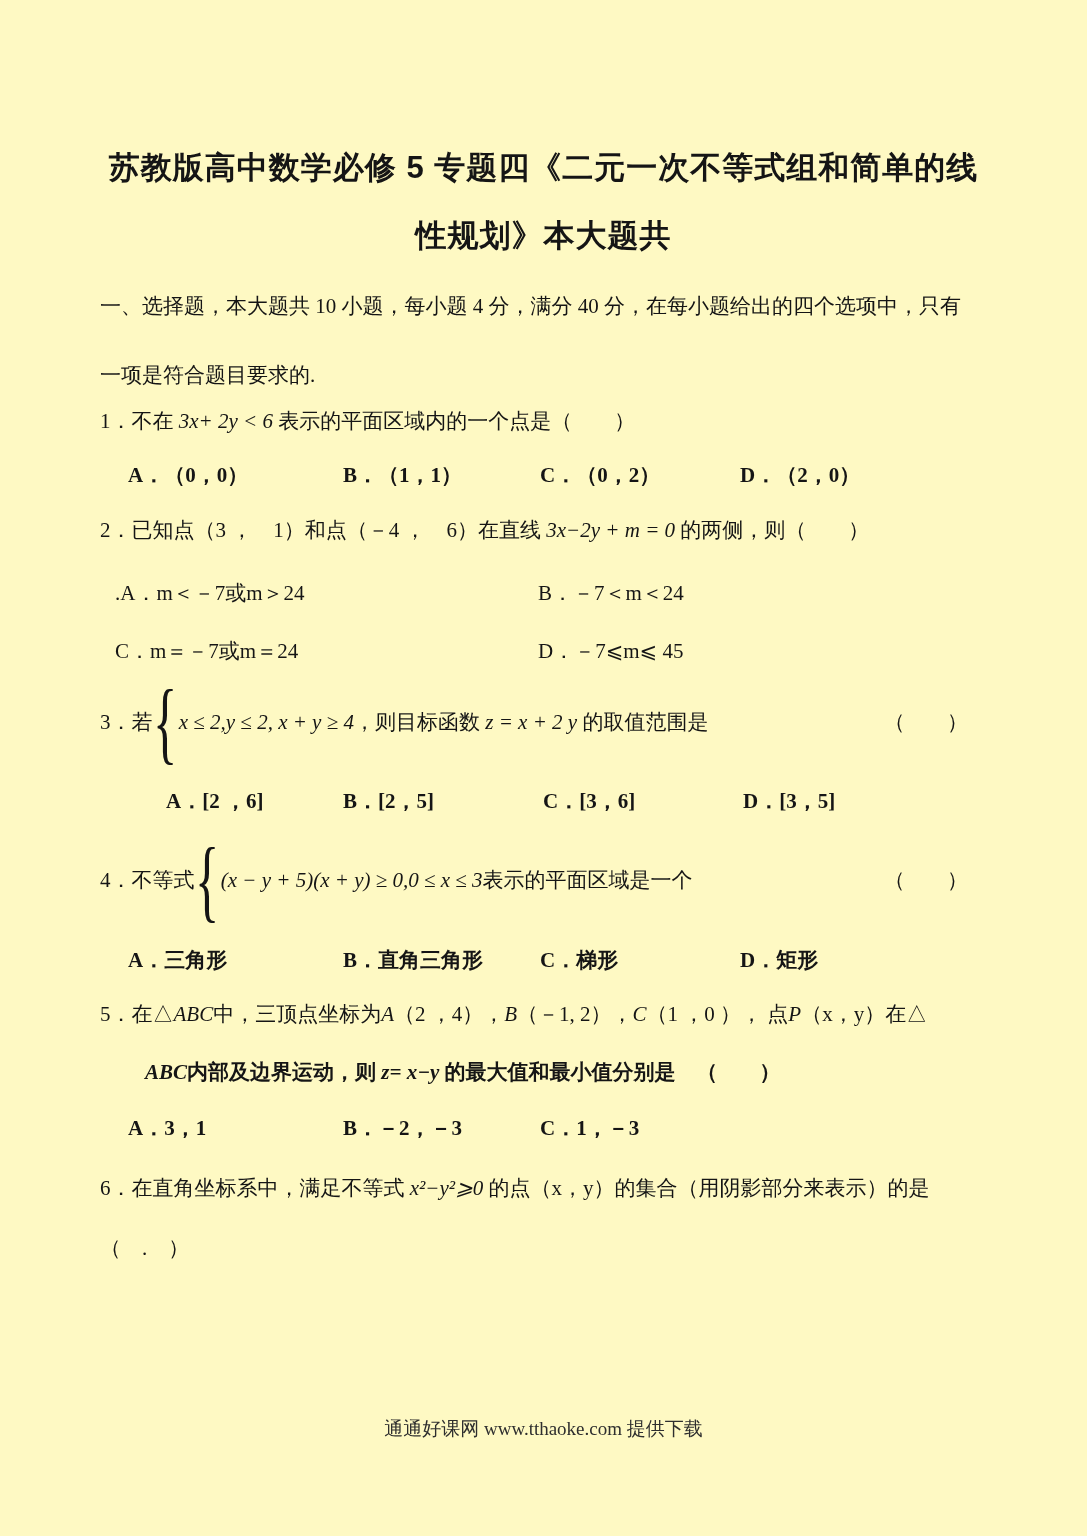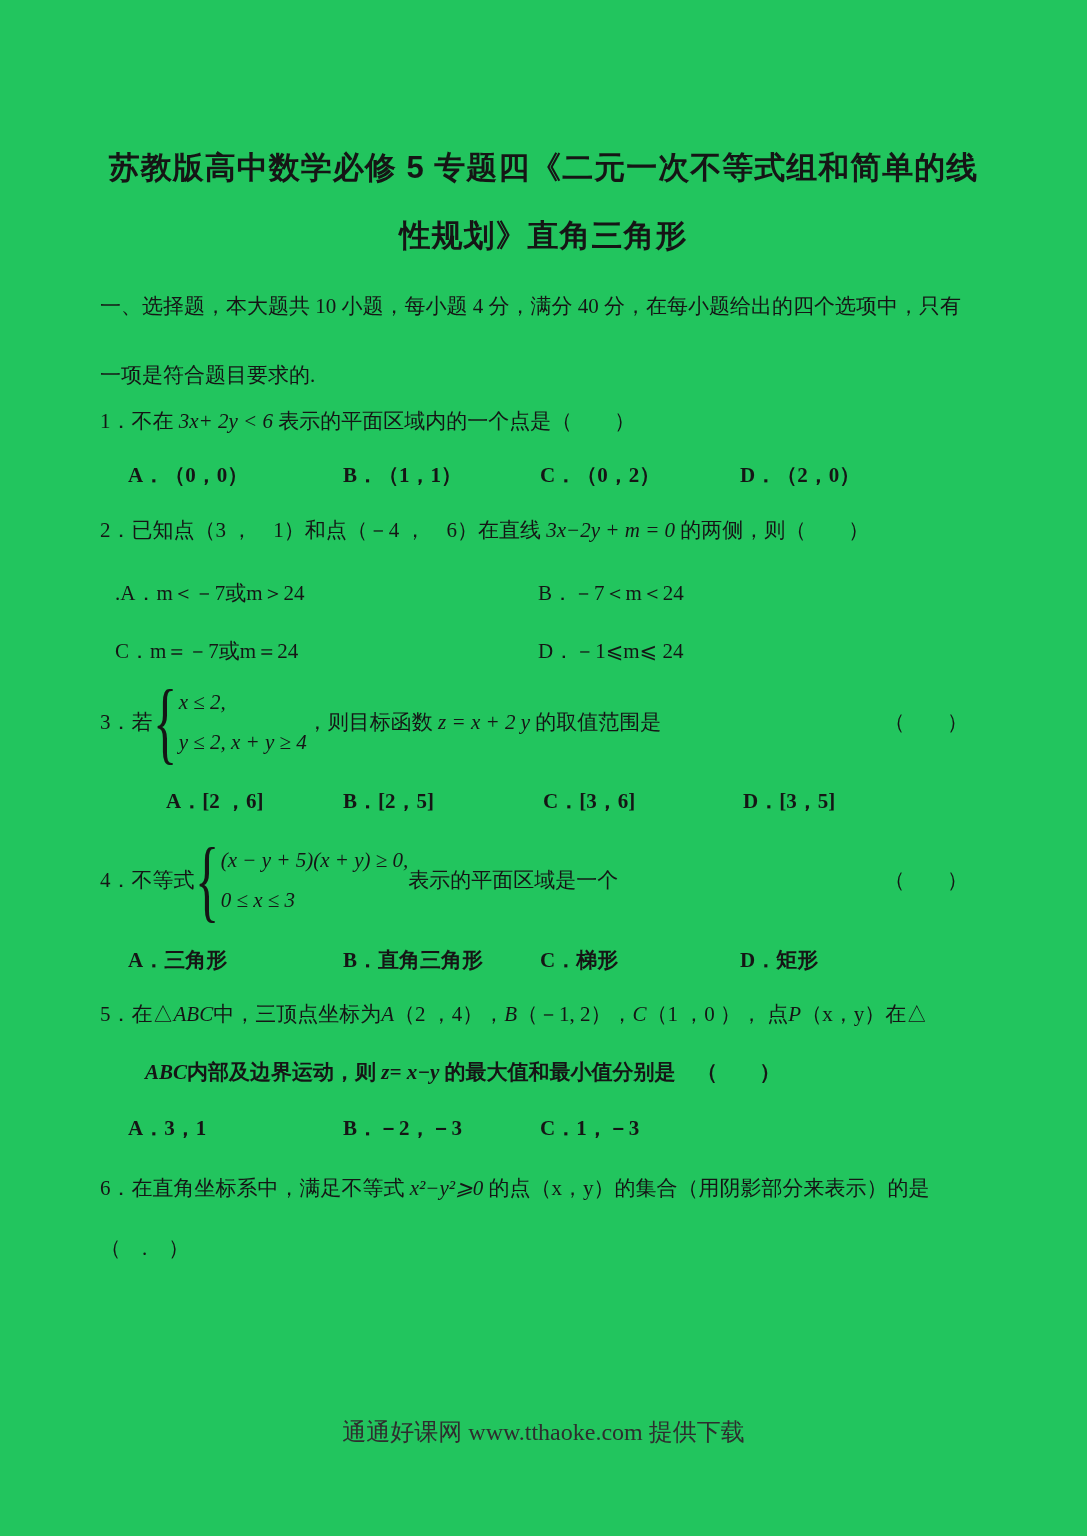--- a/index.html
+++ b/index.html
@@ -1,19 +1,19 @@
 <!DOCTYPE html>
 <html><head>
 <meta charset="utf-8">
 <style>
   html,body { margin:0; padding:0; background:#ffffff; }
   .page {
     position:relative;
     width:1087px; height:1536px;
-    background:#22c55e;
+    background:#fef9c3;
     font-family:"Liberation Serif", serif;
     font-size:21px;
     color:#151515;
     overflow:hidden;
   }
   .row {
     position:absolute;
     left:100px; width:890px;
     white-space:nowrap;
     line-height:30px;
@@ -55,43 +55,43 @@
   .sysleft { display:flex; align-items:center; }
   .brace {
     display:inline-block;
     font-size:92px;
     font-weight:400;
     line-height:84px;
     transform:scaleX(0.55);
     transform-origin:center;
     margin:0 -8px 0 -10px;
   }
-  .syslines { display:inline-flex; flex-direction:column; }
+  .syslines { display:inline-flex; flex-direction:row; }
   .sysline {
     height:40px; line-height:40px;
     font-style:italic;
     white-space:pre;
   }
   .math { font-style:italic; font-family:"Liberation Serif", serif; }
   .footer {
     position:absolute;
     top:1416px; left:0; width:100%;
     text-align:center;
-    font-size:24px;
+    font-size:19px;
     color:#2e2e2e;
     white-space:nowrap;
   }
 </style>
 </head>
 <body>
 
 <div class="page">
 
   <div class="title-line" style="top:148px">苏教版高中数学必修 5 专题四《二元一次不等式组和简单的线</div>
-  <div class="title-line" style="top:216px">性规划》直角三角形</div>
+  <div class="title-line" style="top:216px">性规划》本大题共</div>
 
   <div class="row" style="top:291px">一、选择题，本大题共 10 小题，每小题 4 分，满分 40 分，在每小题给出的四个选项中，只有</div>
   <div class="row" style="top:360px">一项是符合题目要求的.</div>
 
   <div class="row stem" style="top:406px">
     <span><span>1．不在 </span><span class="math">3x+ 2y &lt; 6</span><span> 表示的平面区域内的一个点是</span></span>
     <span class="paren">（　　）</span>
   </div>
   <div class="row opts4" style="top:460px">
     <span>A．（0，0）</span>
@@ -103,21 +103,21 @@
   <div class="row stem" style="top:515px">
     <span><span>2．已知点（3 ，　1）和点（－4 ，　6）在直线 </span><span class="math">3x−2y + m = 0</span><span> 的两侧，则</span></span>
     <span class="paren">（　　）</span>
   </div>
   <div class="row opts2" style="top:578px">
     <span>.A．m＜－7或m＞24</span>
     <span>B．－7＜m＜24</span>
   </div>
   <div class="row opts2" style="top:636px">
     <span>C．m＝－7或m＝24</span>
-    <span>D．－1⩽m⩽ 24</span>
+    <span>D．－7⩽m⩽ 45</span>
   </div>
 
   <div class="row sysrow" style="top:680px">
     <span class="sysleft">
       <span>3．若</span>
       <span class="brace">{</span>
       <span class="syslines">
         <span class="sysline">x ≤ 2,</span>
         <span class="sysline">y ≤ 2, x + y ≥ 4</span>
       </span>

